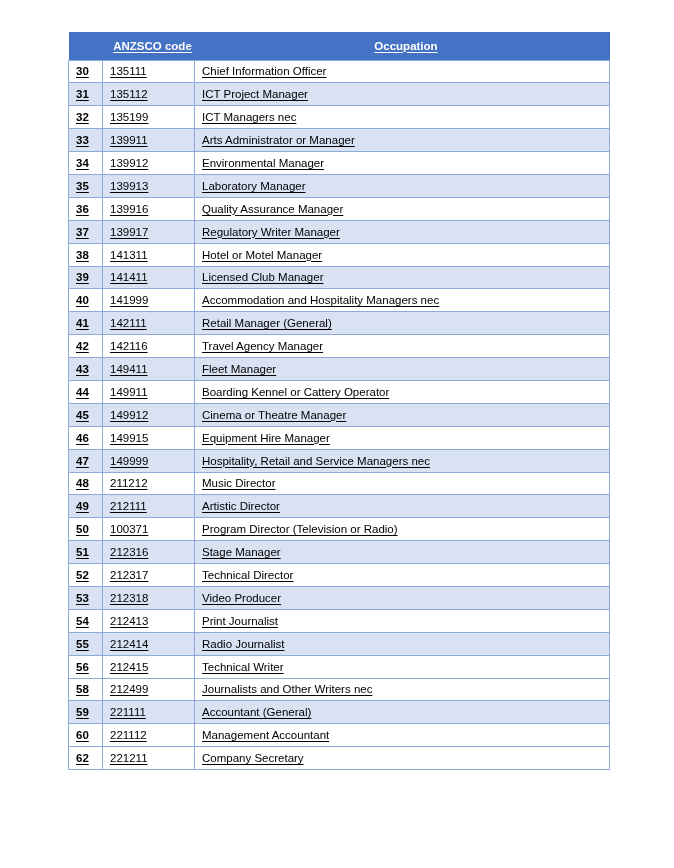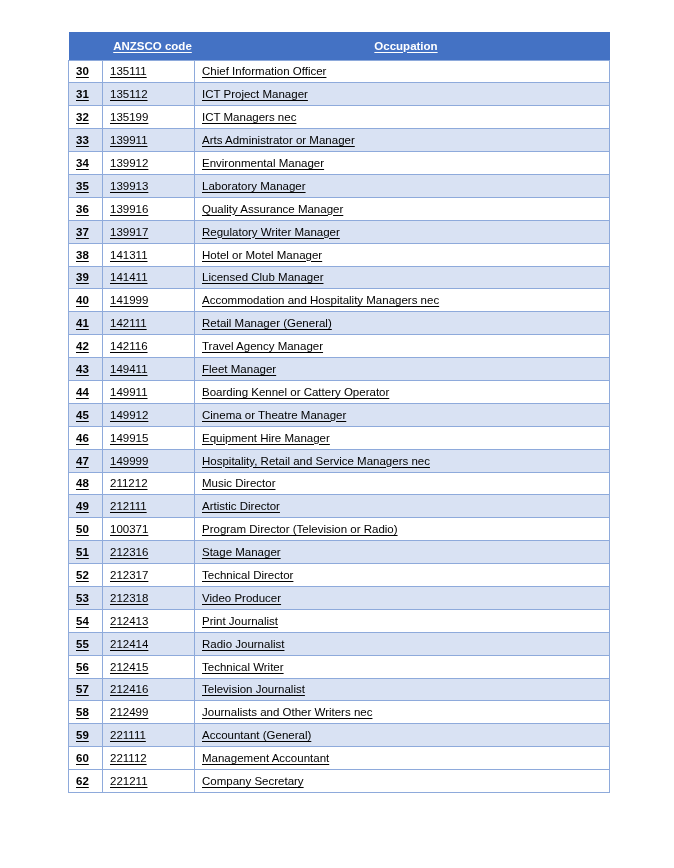--- a/index.html
+++ b/index.html
@@ -212,25 +212,20 @@
         <tr class="band">
           <td class="num-cell"><span class="cell-link">55</span></td>
           <td class="code-cell"><span class="cell-link">212414</span></td>
           <td class="occ-cell"><span class="cell-link">Radio Journalist</span></td>
         </tr>
         <tr>
           <td class="num-cell"><span class="cell-link">56</span></td>
           <td class="code-cell"><span class="cell-link">212415</span></td>
           <td class="occ-cell"><span class="cell-link">Technical Writer</span></td>
         </tr>
-        <tr class="band">
-          <td class="num-cell"><span class="cell-link">57</span></td>
-          <td class="code-cell"><span class="cell-link">212416</span></td>
-          <td class="occ-cell"><span class="cell-link">Television Journalist</span></td>
-        </tr>
         <tr>
           <td class="num-cell"><span class="cell-link">58</span></td>
           <td class="code-cell"><span class="cell-link">212499</span></td>
           <td class="occ-cell"><span class="cell-link">Journalists and Other Writers nec</span></td>
         </tr>
         <tr class="band">
           <td class="num-cell"><span class="cell-link">59</span></td>
           <td class="code-cell"><span class="cell-link">221111</span></td>
           <td class="occ-cell"><span class="cell-link">Accountant (General)</span></td>
         </tr>

